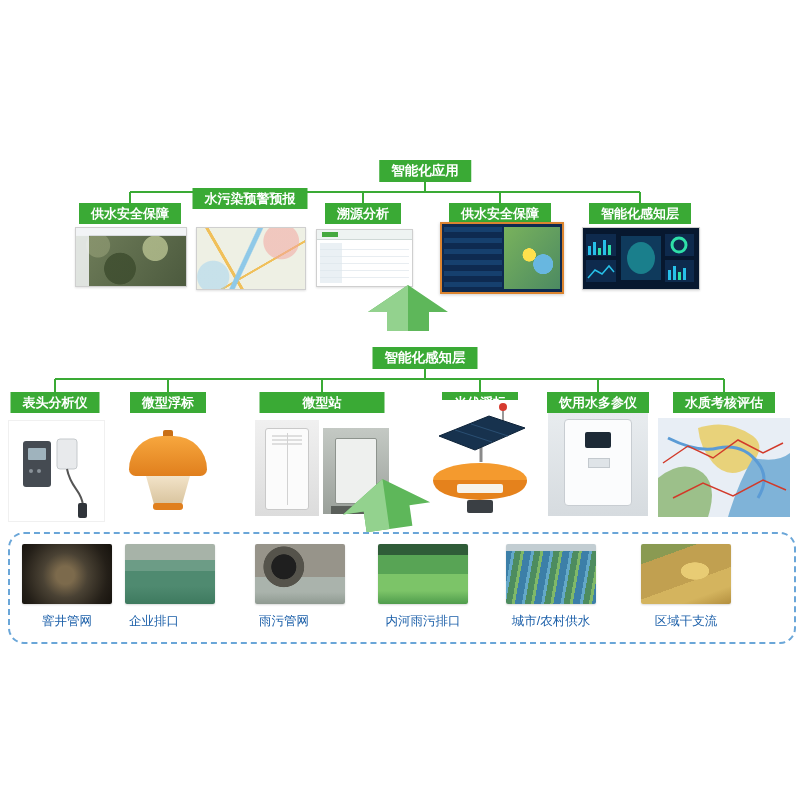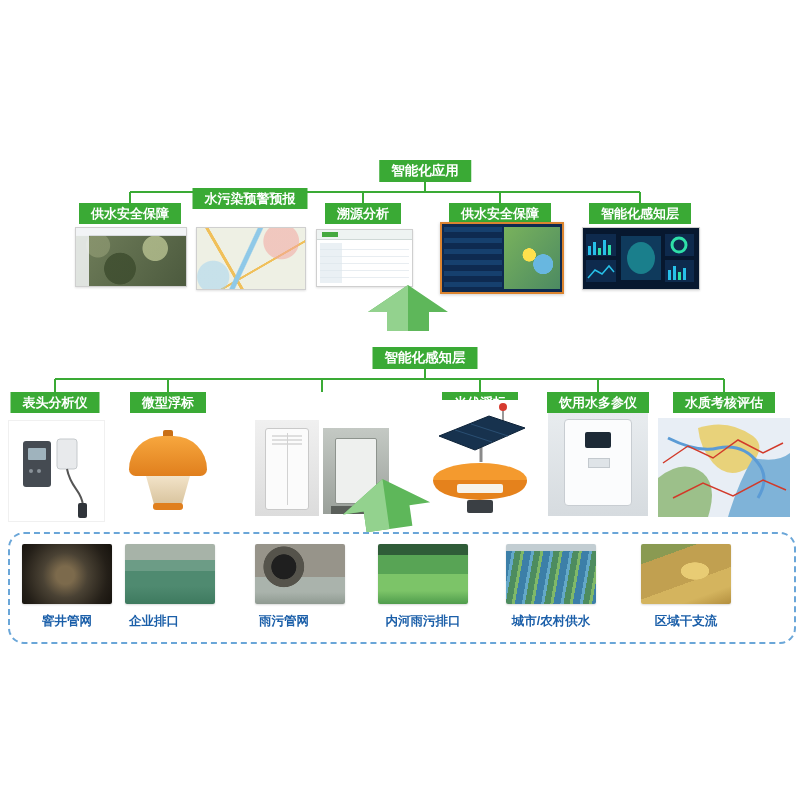--- a/index.html
+++ b/index.html
@@ -8,21 +8,21 @@
   #connectors{position:absolute;left:0;top:0;width:800px;height:800px;pointer-events:none}
 
   .glabel{position:absolute;transform:translateX(-50%);background:#3aaa35;color:#fff;
     font-size:13px;font-weight:bold;height:21px;line-height:21px;padding:0 12px;
     white-space:nowrap;text-align:center}
   .hdr{height:22px;line-height:22px;font-size:13.5px}
 
   .shot{position:absolute;border:1px solid #cfcfcf;overflow:hidden;background:#eee;box-shadow:0 1px 2px rgba(0,0,0,.12)}
   .dev{position:absolute;overflow:hidden;background:#fff}
   .photo{position:absolute;overflow:hidden;border-radius:2px;box-shadow:0 1px 2px rgba(0,0,0,.15)}
-  .blabel{position:absolute;transform:translateX(-50%);color:#1b5fa9;font-size:12.5px;font-weight:bold;white-space:nowrap}
+  .blabel{position:absolute;transform:translateX(-50%);color:#1b5fa9;font-size:12.5px;font-weight:normal;white-space:nowrap}
   .arrow{position:absolute}
 
   
   .shot1{background:
     radial-gradient(circle at 72% 35%, rgba(190,200,150,.75) 0 14%, transparent 15%),
     radial-gradient(circle at 40% 70%, rgba(60,75,45,.8) 0 20%, transparent 21%),
     radial-gradient(circle at 20% 30%, rgba(150,160,120,.6) 0 12%, transparent 13%),
     linear-gradient(125deg,#72805c,#4c5a3e)}
   .s1bar{position:absolute;left:0;top:0;width:100%;height:7px;background:#f2f4f6;border-bottom:1px solid #d7dade}
   .s1panel{position:absolute;left:0;top:7px;width:13px;bottom:0;background:rgba(245,247,248,.85)}
@@ -165,20 +165,21 @@
 
   <svg class="arrow" style="left:368px;top:285px" width="80" height="46" viewBox="0 0 80 46">
     <polygon points="40,0 80,27 61,27 61,46 19,46 19,27 0,27" fill="#5eb75a"></polygon>
     <polygon points="40,0 0,27 19,27 19,46 40,46" fill="#93d28e"></polygon>
   </svg>
 
   <div class="glabel hdr" style="left:425px;top:347px">智能化感知层</div>
 
   <div class="glabel" style="left:55px;top:392px">表头分析仪</div>
   <div class="glabel" style="left:168px;top:392px">微型浮标</div>
+  <div class="glabel" style="left:322px;top:392px;min-width:125px;box-sizing:border-box">微型站</div>
   <div class="glabel" style="left:480px;top:392px">光伏浮标</div>
   <div class="glabel" style="left:598px;top:392px">饮用水多参仪</div>
   <div class="glabel" style="left:724px;top:392px">水质考核评估</div>
 
   <div class="dev dev1" style="left:8px;top:420px;width:95px;height:100px">
     <svg width="95" height="100" viewBox="0 0 95 100">
       <rect x="14" y="20" width="28" height="46" rx="3" fill="#454b52"></rect>
       <rect x="19" y="27" width="18" height="12" rx="1" fill="#9fb3bd"></rect>
       <circle cx="22" cy="50" r="2" fill="#8a9299"></circle>
         <circle cx="30" cy="50" r="2" fill="#8a9299"></circle>

